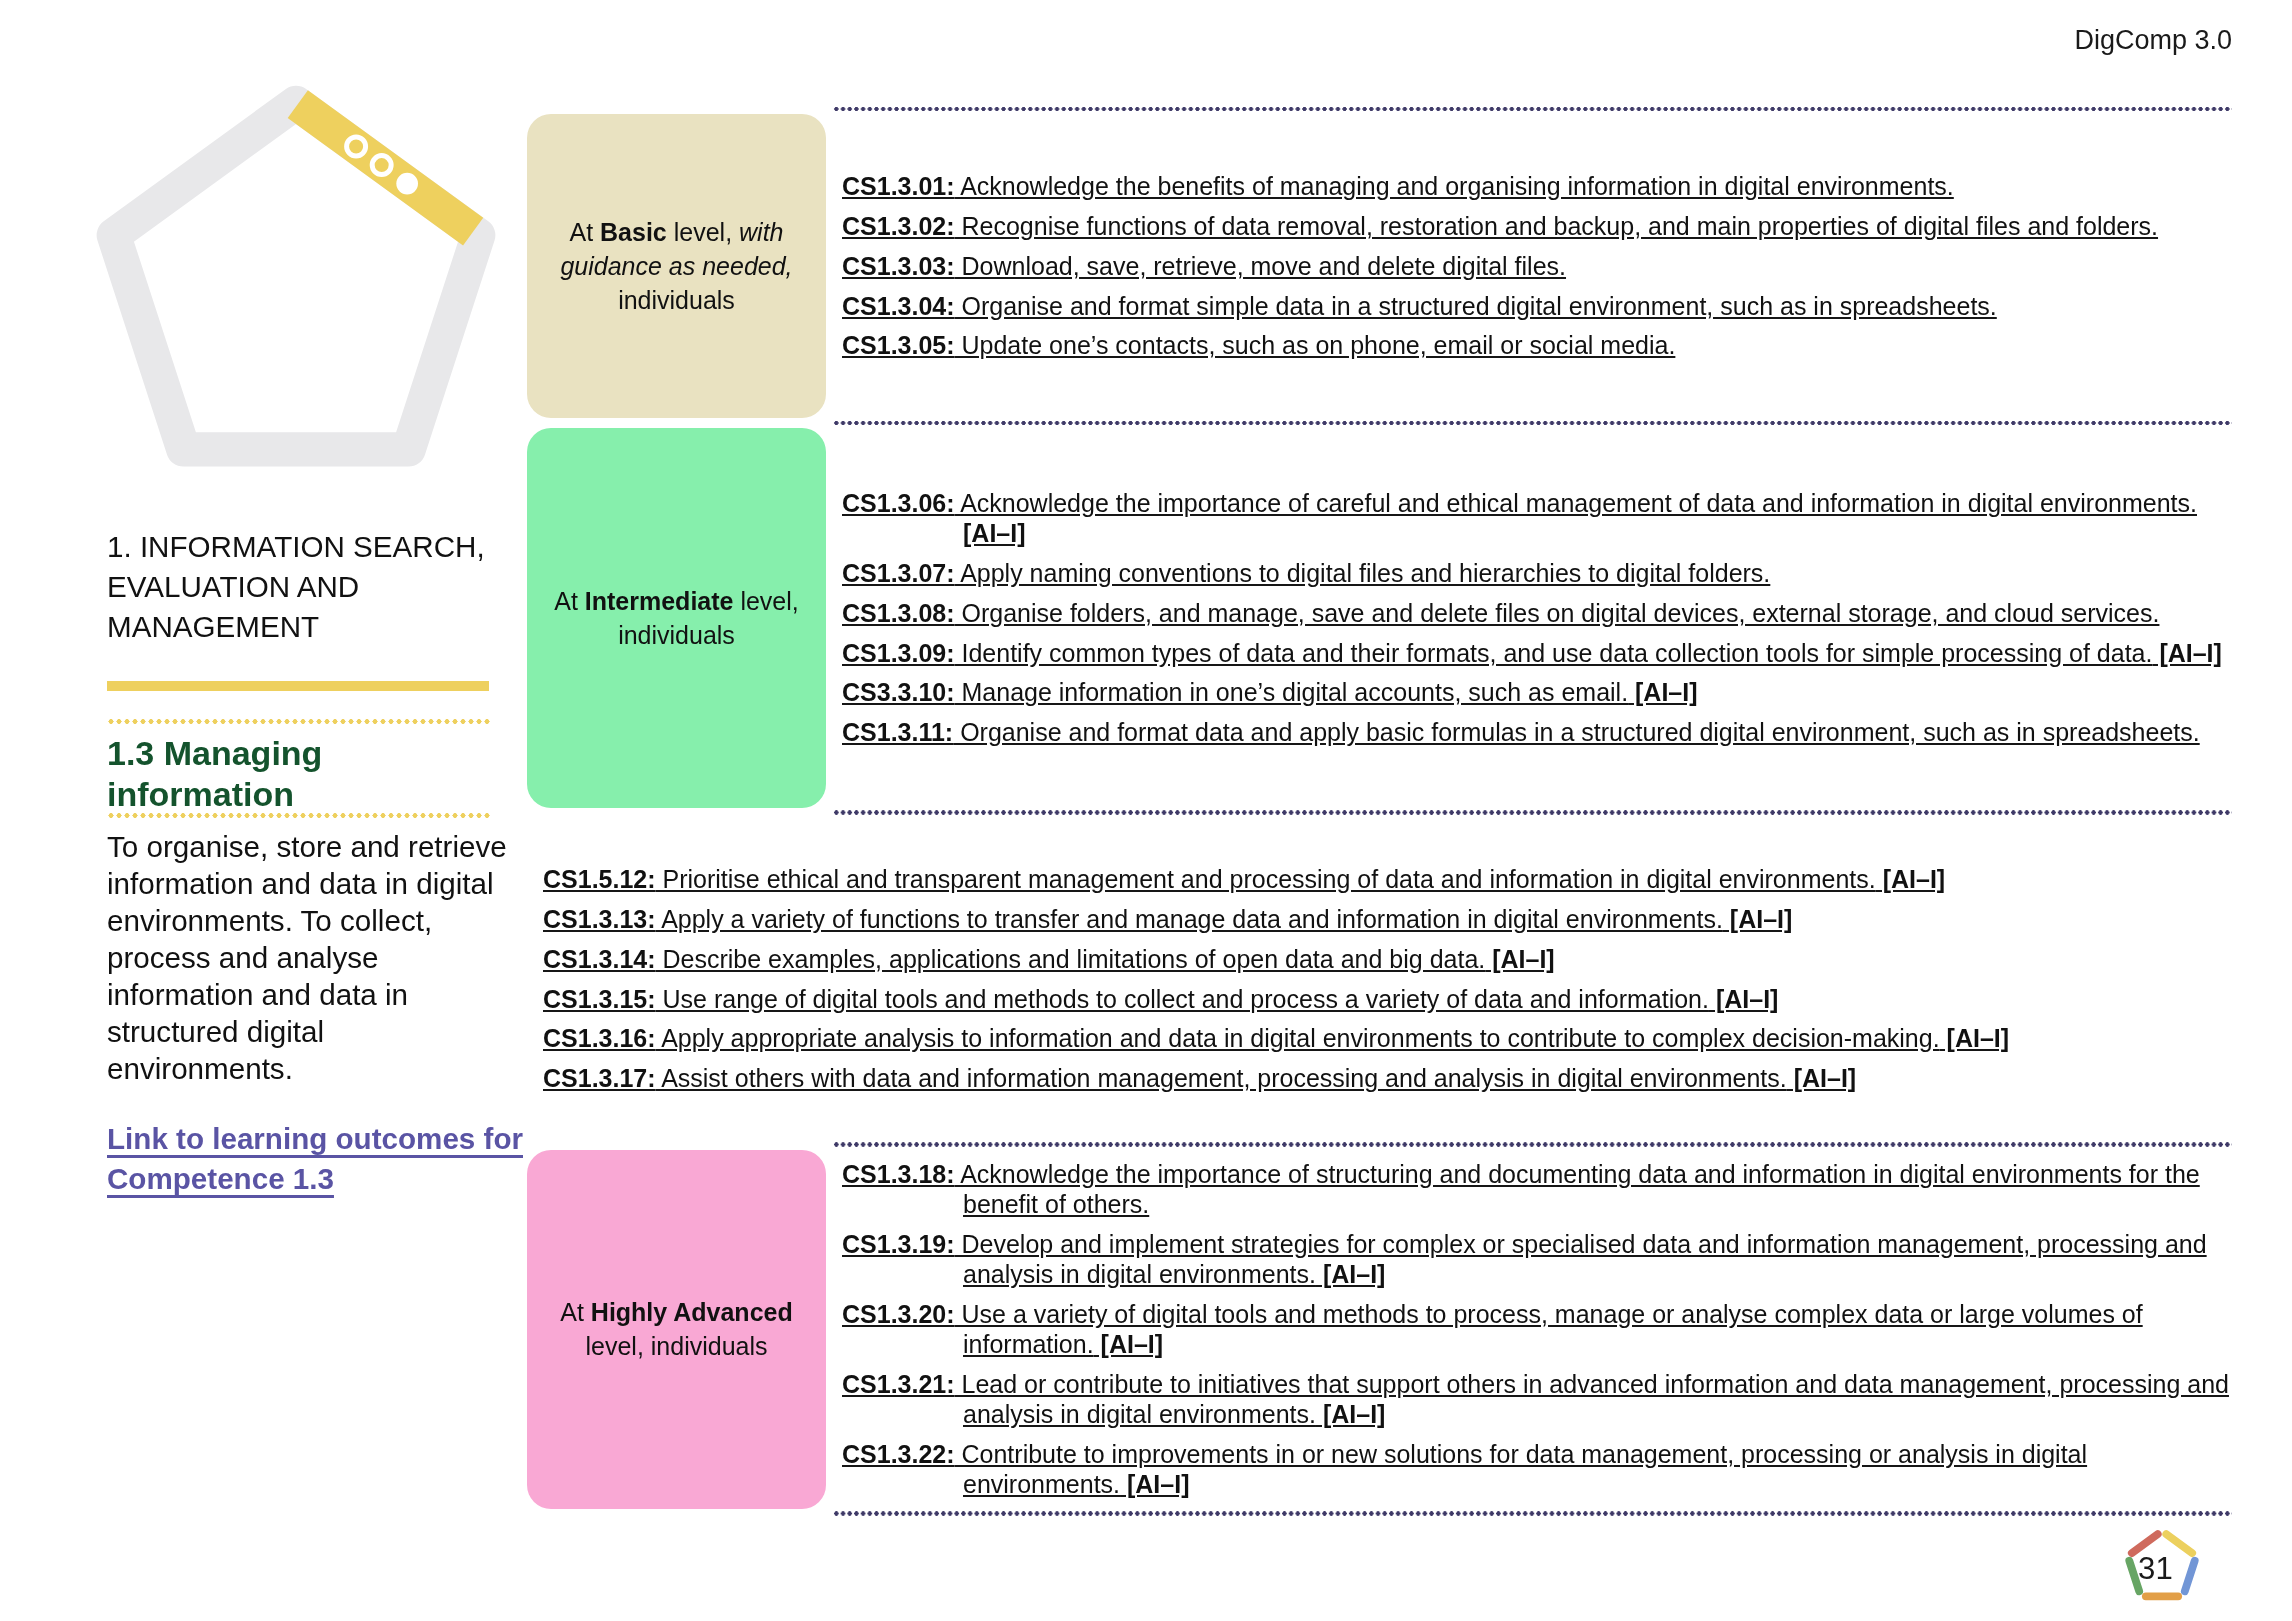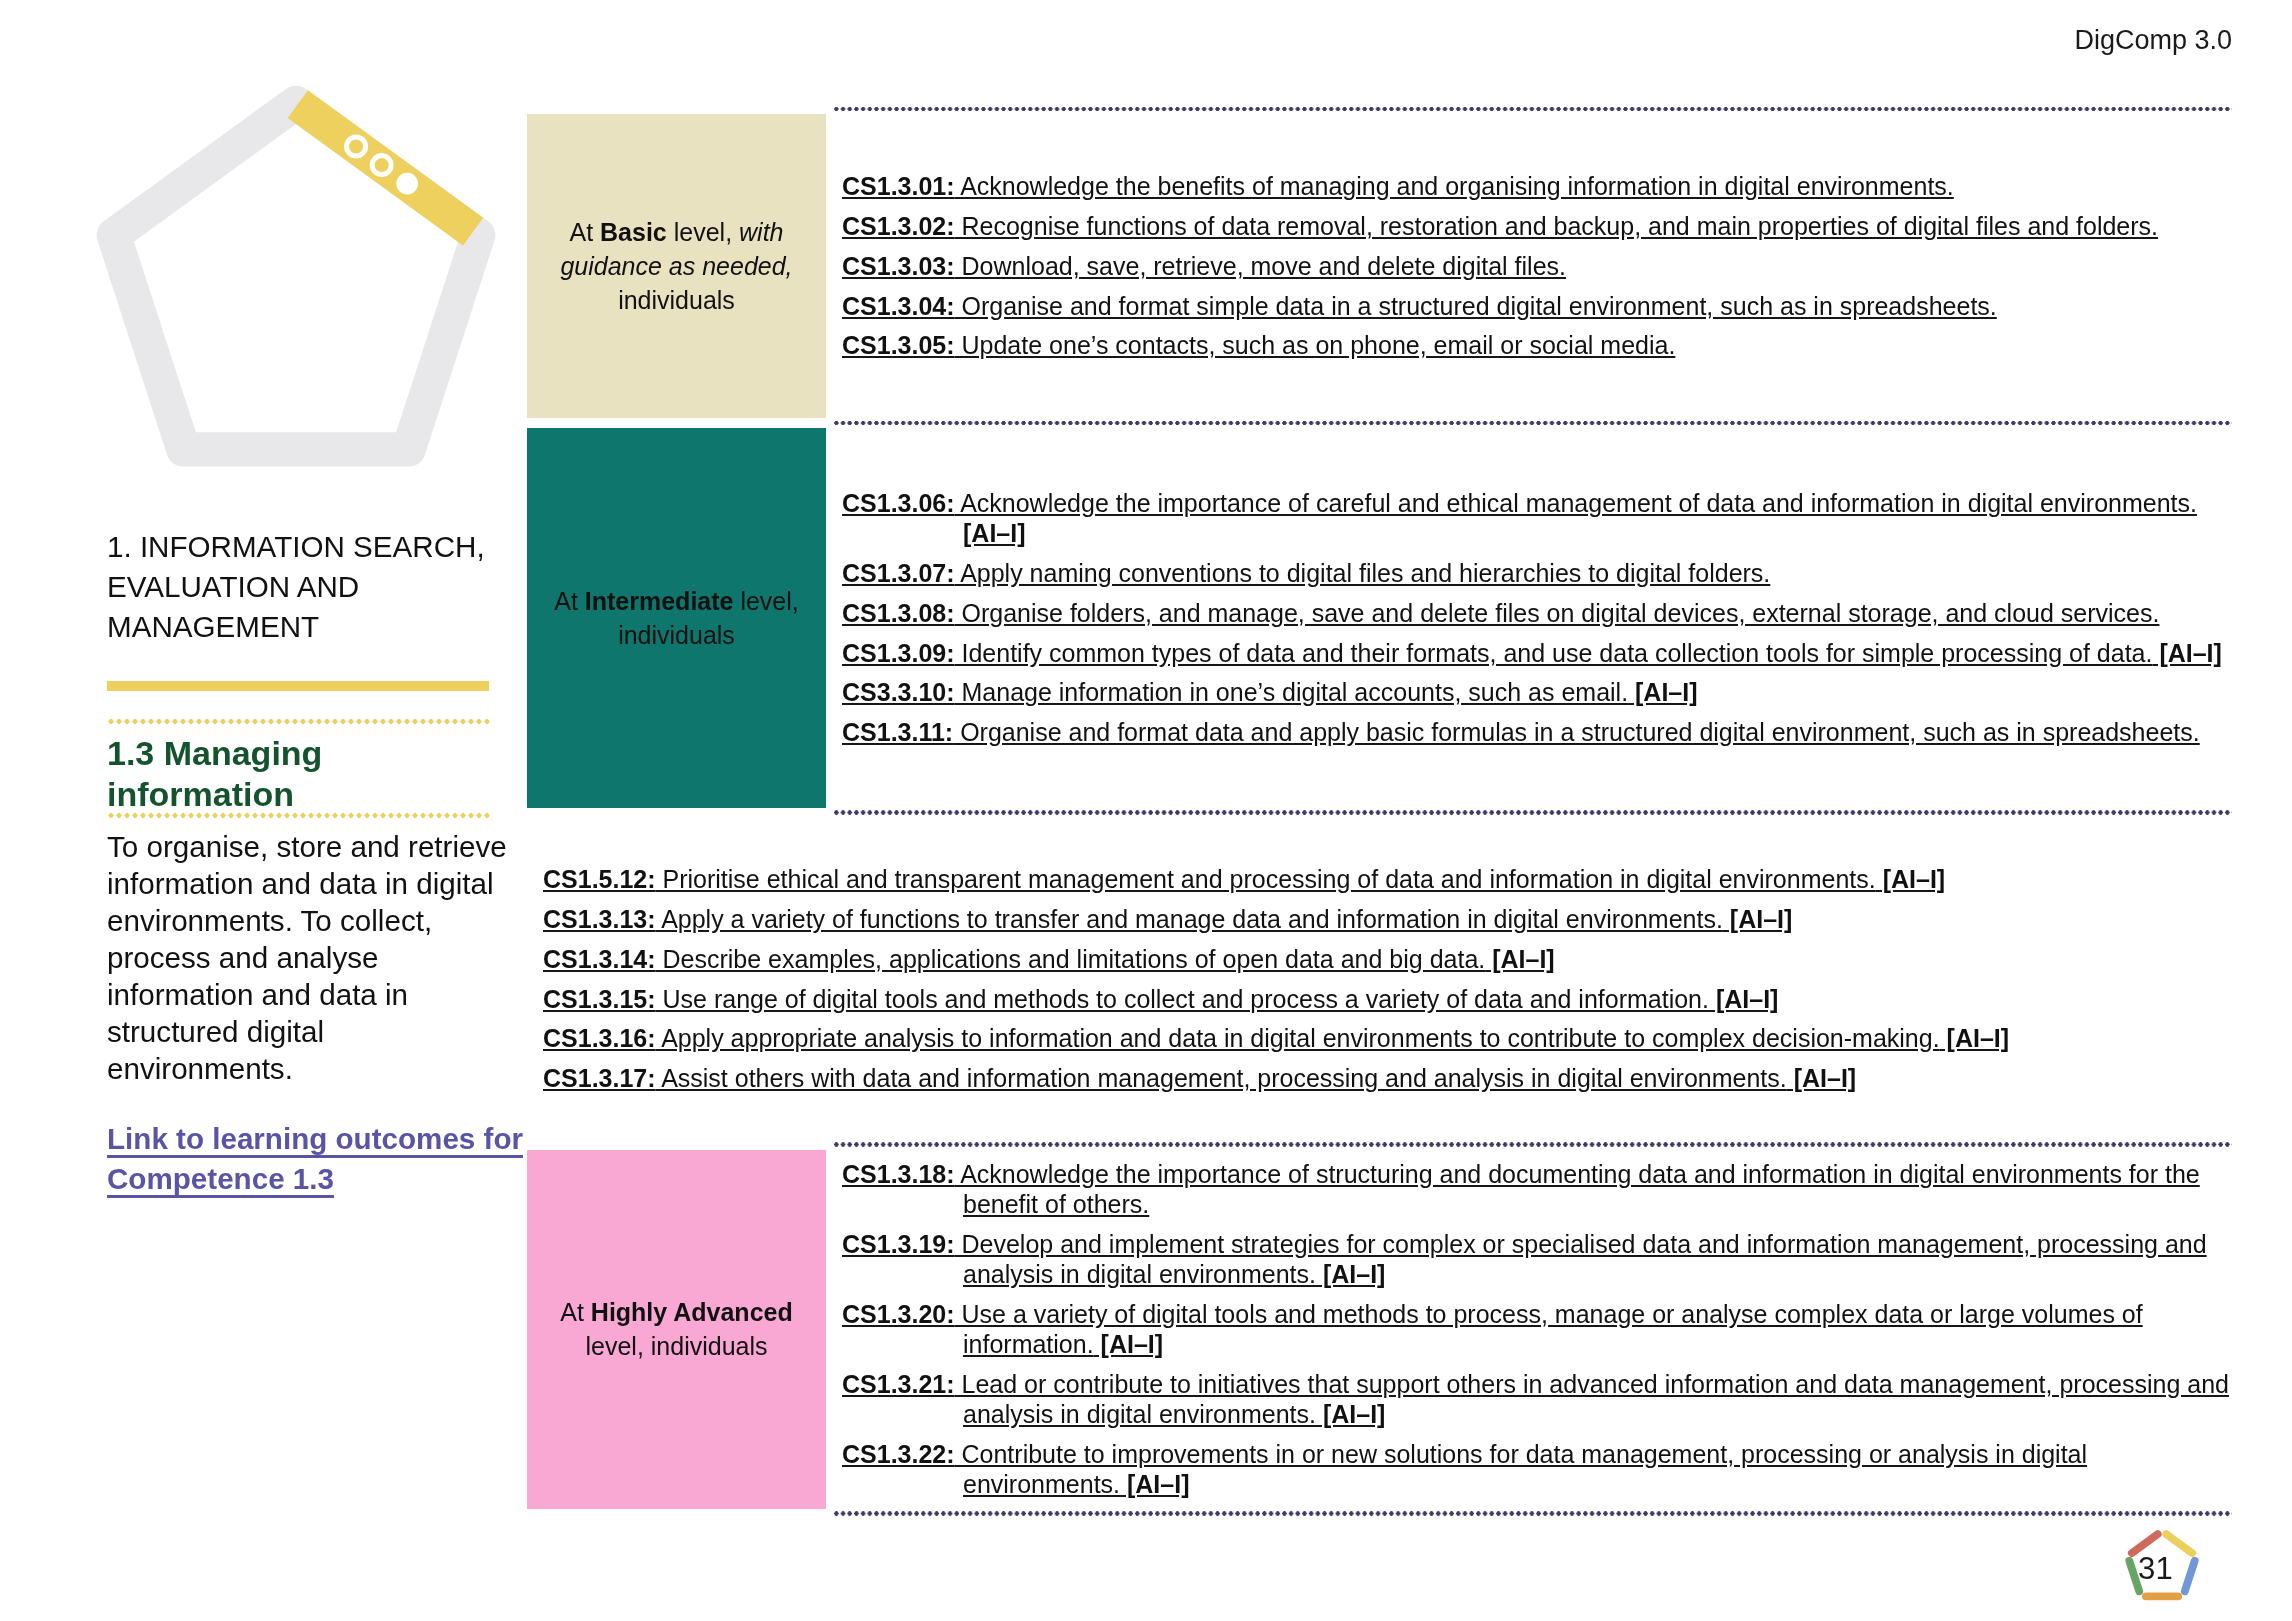--- a/index.html
+++ b/index.html
@@ -51,20 +51,21 @@
   
   .levels{position:absolute;left:527px;top:104px;width:1705px;}
   .sep{
     height:4.5px;margin:2.7px 0 2.7px 306px;width:1399px;
     background:radial-gradient(circle closest-side,var(--dotted) 85%,transparent) 0 50%/6.7px 4.5px repeat-x;
   }
   .row{display:flex;width:100%;}
   .level-box{
     width:299px;flex:0 0 299px;display:flex;align-items:center;justify-content:flex-end;
     padding:0 25px;
+    border-radius:24px;
   }
   .level-text{
     font-size:25px;line-height:34px;text-align:center;color:#111;
   }
   .level-text .b{font-weight:bold;}
   .level-text .i{font-style:italic;}
   .cs-list{
     flex:1;margin-left:16px;display:flex;flex-direction:column;justify-content:center;text-decoration:underline;
   }
   .cs-item{
@@ -110,21 +111,21 @@
         <div class="cs-list">
           <div class="cs-item"><b class="cs-label">CS1.3.01:</b> Acknowledge the benefits of managing and organising information in digital environments.</div>
           <div class="cs-item"><b class="cs-label">CS1.3.02:</b> Recognise functions of data removal, restoration and backup, and main properties of digital files and folders.</div>
           <div class="cs-item"><b class="cs-label">CS1.3.03:</b> Download, save, retrieve, move and delete digital files.</div>
           <div class="cs-item"><b class="cs-label">CS1.3.04:</b> Organise and format simple data in a structured digital environment, such as in spreadsheets.</div>
           <div class="cs-item"><b class="cs-label">CS1.3.05:</b> Update one’s contacts, such as on phone, email or social media.</div>
         </div>
       </div>
       <div class="sep"></div>
       <div class="row" style="height: 380px;">
-        <div class="level-box" style="background: #0f766e;">
+        <div class="level-box" style="background: #86efac;">
           <p class="level-text"><span>At </span><span class="b">Intermediate</span><span> level, individuals</span></p>
         </div>
         <div class="cs-list">
           <div class="cs-item"><b class="cs-label">CS1.3.06:</b> Acknowledge the importance of careful and ethical management of data and information in digital environments.<b class="cs-tag"> [AI–I]</b></div>
           <div class="cs-item"><b class="cs-label">CS1.3.07:</b> Apply naming conventions to digital files and hierarchies to digital folders.</div>
           <div class="cs-item"><b class="cs-label">CS1.3.08:</b> Organise folders, and manage, save and delete files on digital devices, external storage, and cloud services.</div>
           <div class="cs-item"><b class="cs-label">CS1.3.09:</b> Identify common types of data and their formats, and use data collection tools for simple processing of data.<b class="cs-tag"> [AI–I]</b></div>
           <div class="cs-item"><b class="cs-label">CS3.3.10:</b> Manage information in one’s digital accounts, such as email.<b class="cs-tag"> [AI–I]</b></div>
           <div class="cs-item"><b class="cs-label">CS1.3.11:</b> Organise and format data and apply basic formulas in a structured digital environment, such as in spreadsheets.</div>
         </div>

